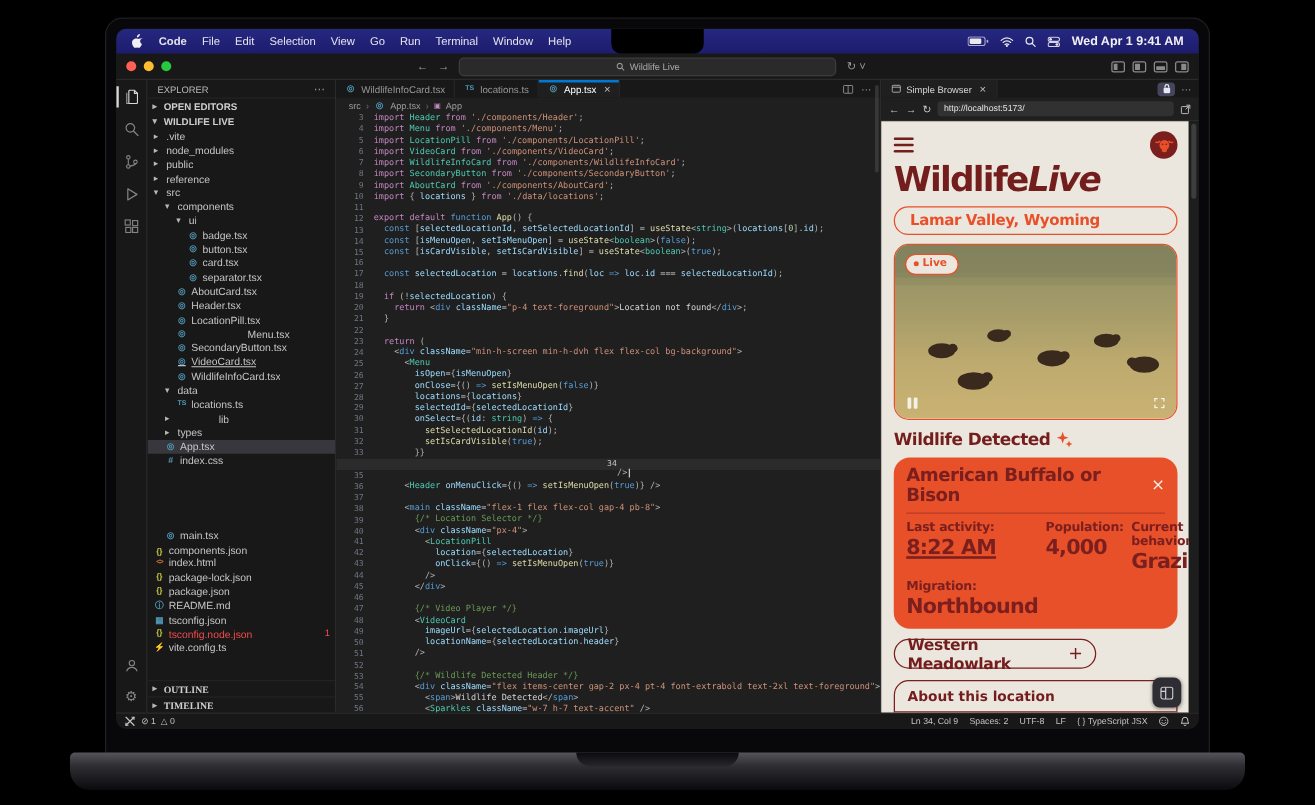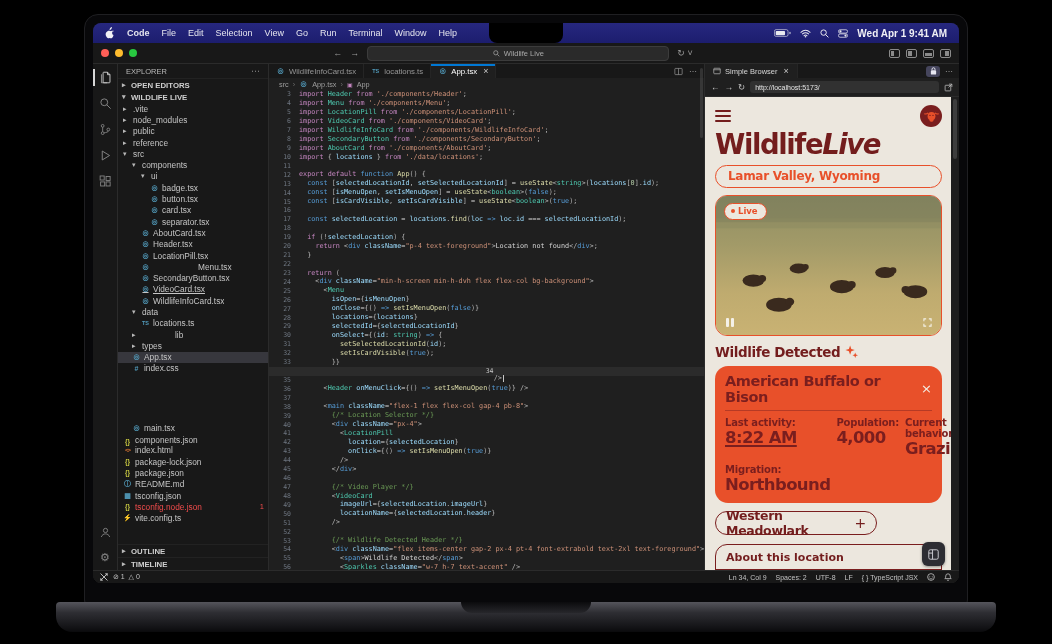--- a/index.html
+++ b/index.html
@@ -62,21 +62,21 @@
   .trow.err .tlabel{color:#f14c4c;}
   .chev{color:#b8b8b8;font-size:7px;width:7px;flex:none;}
   .fi{font-size:7px;width:9px;text-align:center;flex:none;font-weight:bold;}
   .fi-react,.fi-ts,.fi-css,.fi-md,.fi-tsconfig{color:#519aba;}
   .fi-ts{font-size:5.5px;}
   .fi-html{color:#e37933;font-size:6px;letter-spacing:-1px;}
   .fi-json{color:#cbcb41;font-size:6.5px;}
   .fi-vite{color:#dcdc6b;}
   .tlabel{overflow:hidden;text-overflow:ellipsis;font-size:8.3px;}
   .tbadge{margin-left:auto;color:#f14c4c;font-size:7.5px;}
-  .sb-bottom{flex:none;}
+  .sb-bottom{flex:none;font-family:Liberation Serif, serif;}
   
   .editor{flex:1;display:flex;flex-direction:column;min-width:0;background:#1f1f1f;position:relative;}
   .tabstrip{height:14px;background:#181818;display:flex;align-items:stretch;flex:none;}
   .tab{display:flex;align-items:center;gap:4px;padding:0 7px;font-size:7.8px;color:#969696;
        border-right:1px solid #252525;background:#181818;position:relative;}
   .tab.active{background:#1f1f1f;color:#fff;}
   .tab.active::before{content:"";position:absolute;top:0;left:0;right:0;height:1.5px;background:#0078d4;}
   .tab-close{color:#c5c5c5;font-size:9px;margin-left:2px;}
   .tabs-right{margin-left:auto;display:flex;align-items:center;gap:6px;padding:0 7px;color:#9a9a9a;font-size:8px;}
   .breadcrumb{height:12px;display:flex;align-items:center;gap:4px;padding:0 10px;font-size:7.3px;color:#9d9d9d;flex:none;}

